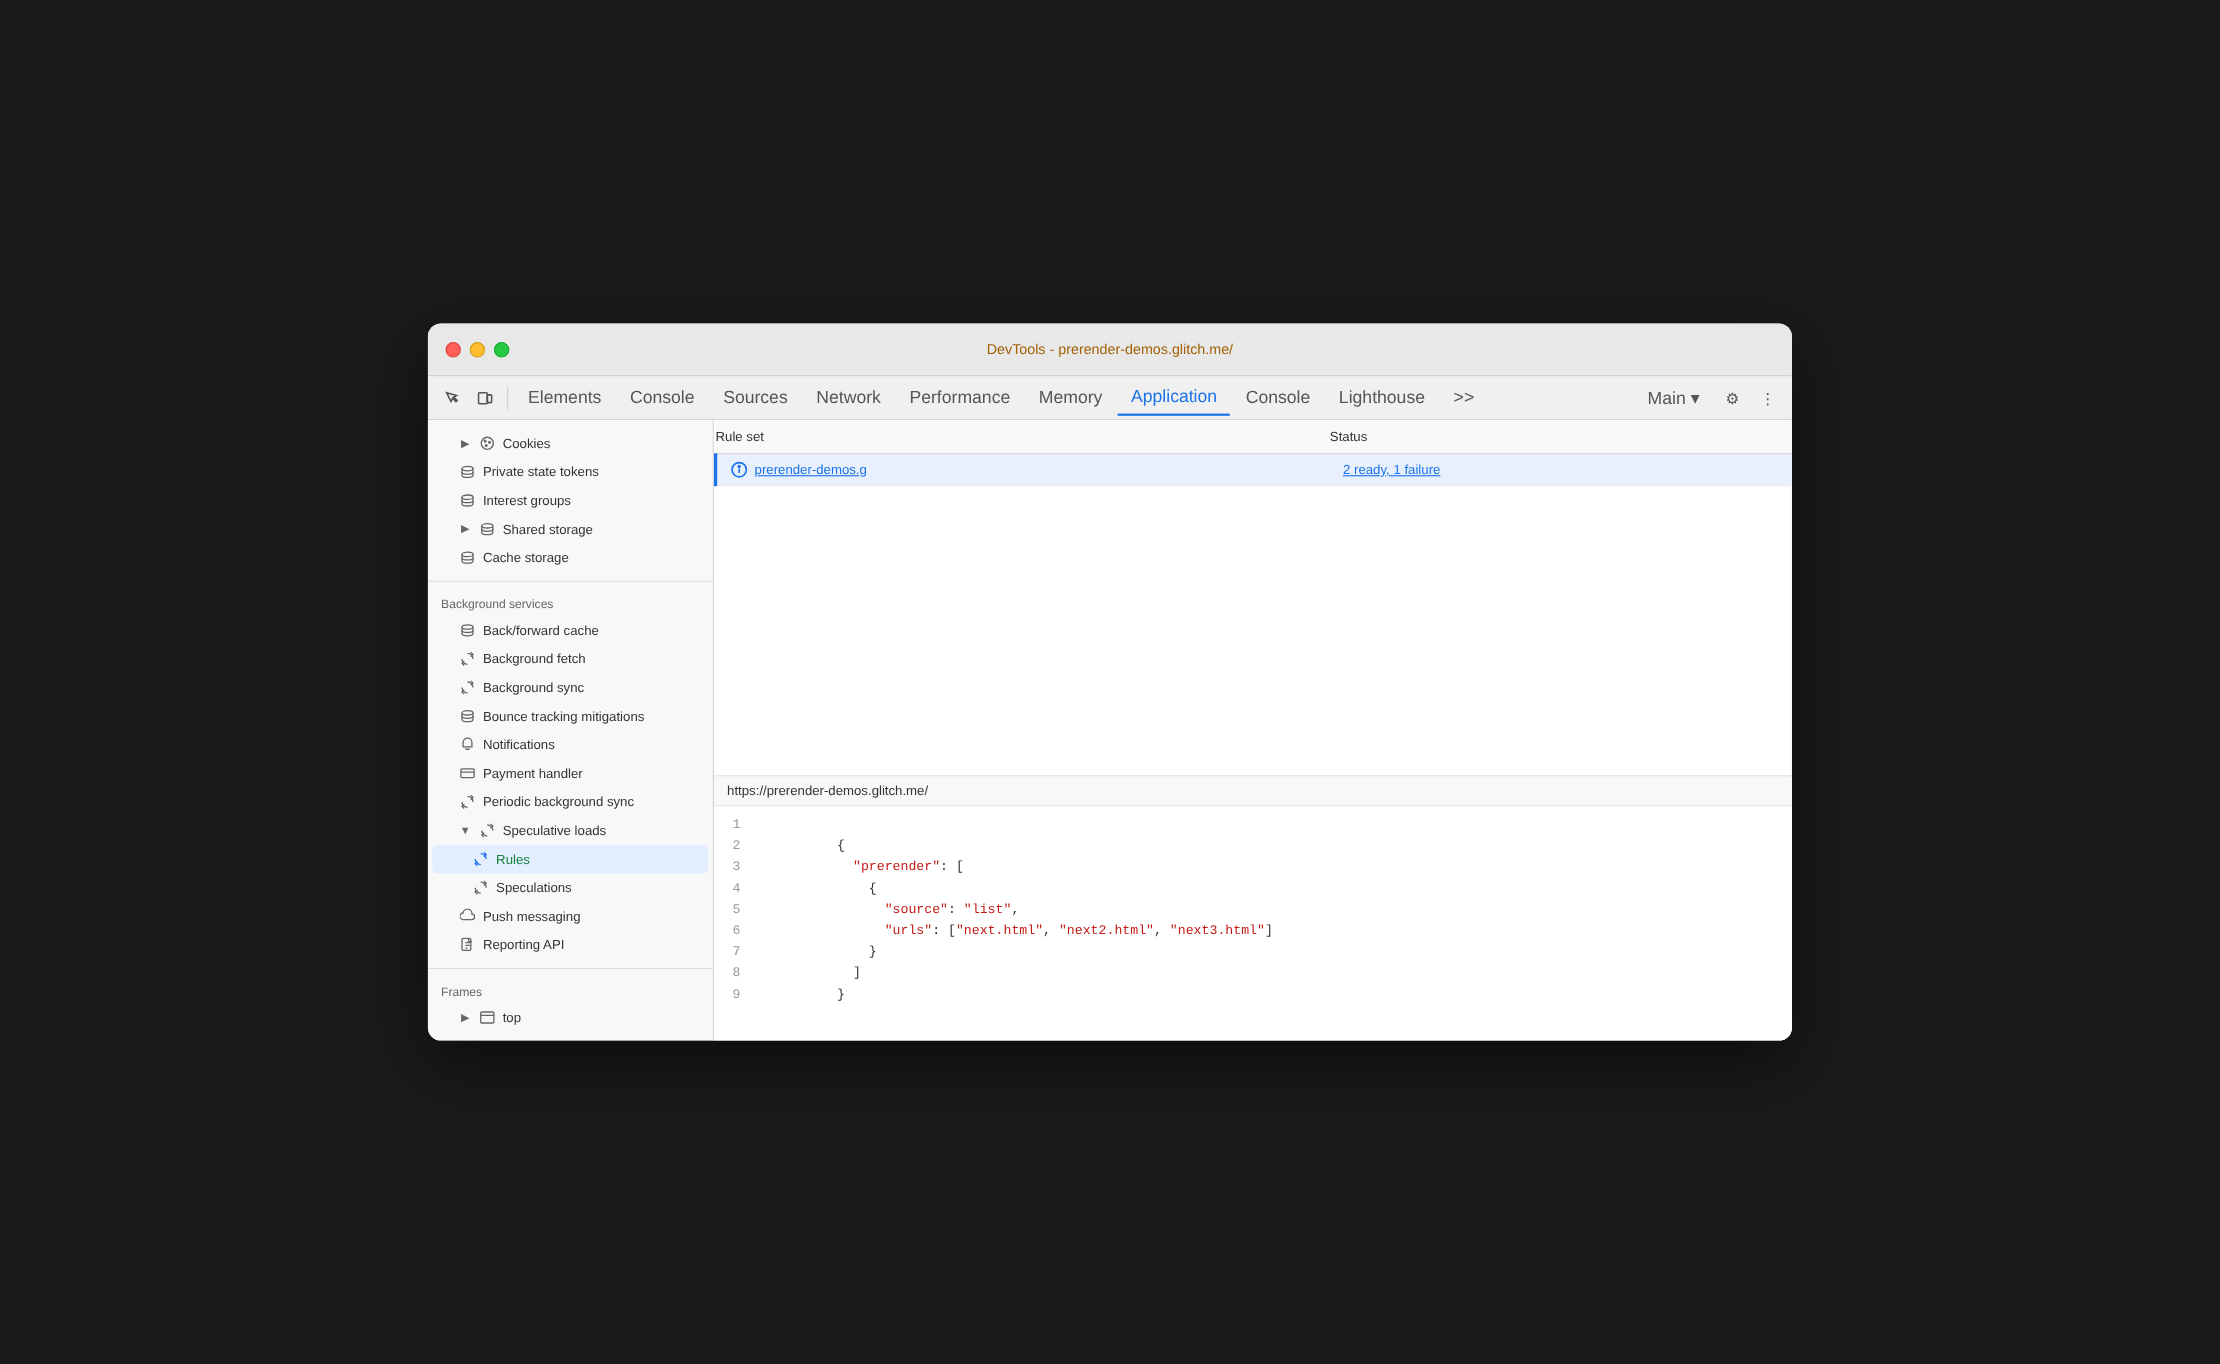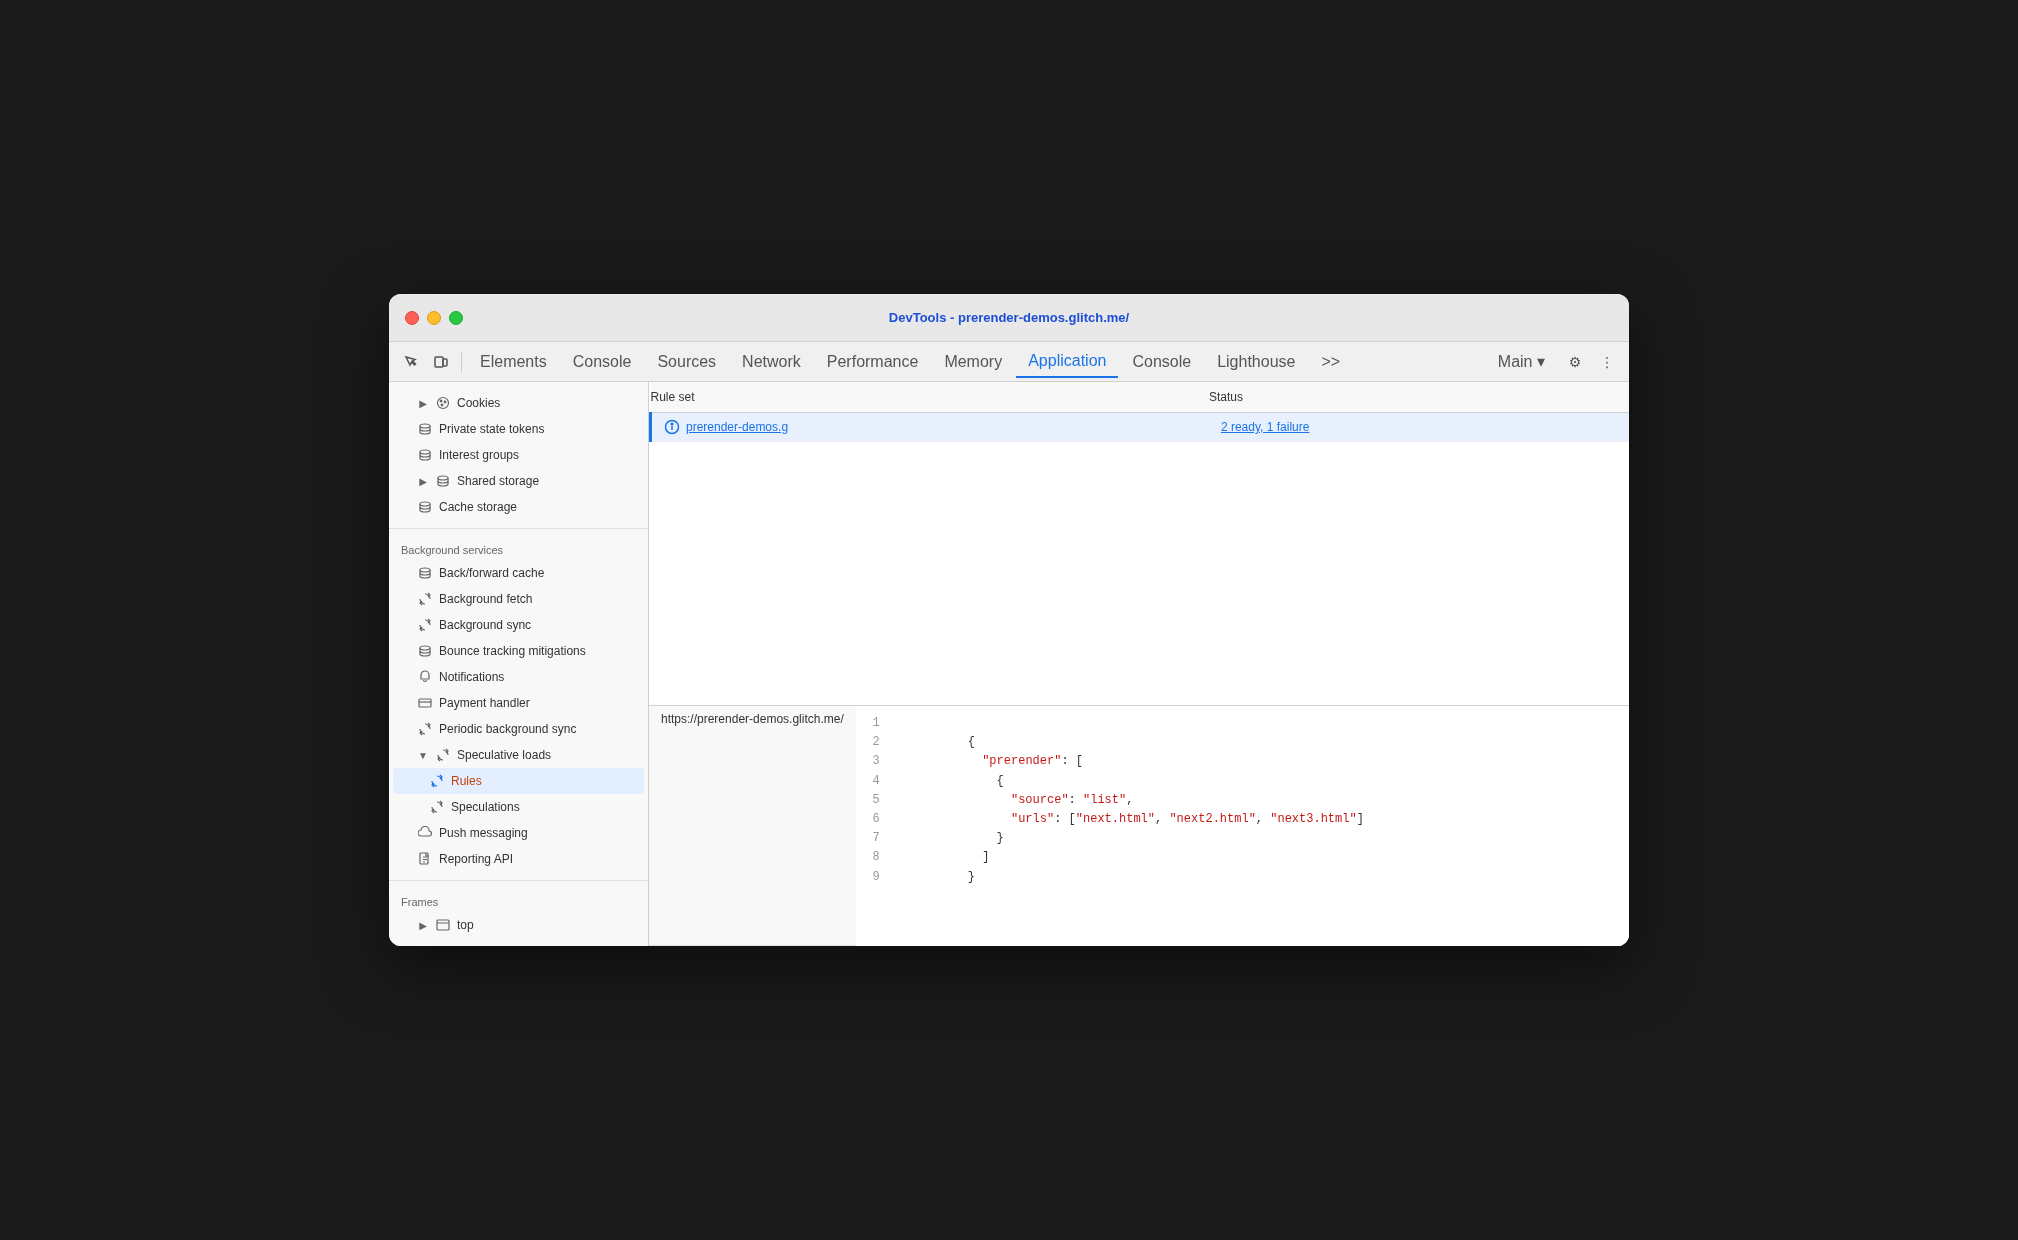--- a/index.html
+++ b/index.html
@@ -41,22 +41,22 @@
       cursor: pointer;
     }
     .tl-red { background: #ff5f57; border: 1px solid #e0443e; }
     .tl-yellow { background: #febc2e; border: 1px solid #d4a017; }
     .tl-green { background: #28c840; border: 1px solid #14ae35; }
     .titlebar-title {
       position: absolute;
       left: 50%;
       transform: translateX(-50%);
       font-size: 13px;
-      font-weight: 700;
-      color: #1d4ed8;
+      font-weight: 400;
+      color: #a16207;
     }
 
     
     .toolbar {
       background: #f0f0f0;
       border-bottom: 1px solid #d0d0d0;
       display: flex;
       align-items: center;
       padding: 0 8px;
       height: 40px;
@@ -125,21 +125,21 @@
     .sidebar-item {
       display: flex;
       align-items: center;
       padding: 5px 8px 5px 16px;
       gap: 6px;
       cursor: pointer;
       color: #333;
       border-radius: 4px;
       margin: 0 4px;
     }
-    .sidebar-item.active { background: #e3eeff; color: #c2410c; }
+    .sidebar-item.active { background: #e3eeff; color: #15803d; }
     .sidebar-item.indent1 { padding-left: 24px; }
     .sidebar-item.indent2 { padding-left: 36px; }
     .sidebar-icon {
       width: 16px;
       height: 16px;
       display: flex;
       align-items: center;
       justify-content: center;
       flex-shrink: 0;
       font-size: 12px;
@@ -218,21 +218,21 @@
       height: 16px;
       display: flex;
       align-items: center;
       justify-content: center;
     }
 
     
     .bottom-panel {
       height: 240px;
       display: flex;
-      flex-direction: row;
+      flex-direction: column;
       background: #fff;
     }
     .bottom-url {
       padding: 6px 12px;
       font-size: 12px;
       color: #333;
       background: #f8f8f8;
       border-bottom: 1px solid #e0e0e0;
     }
     .code-view {

